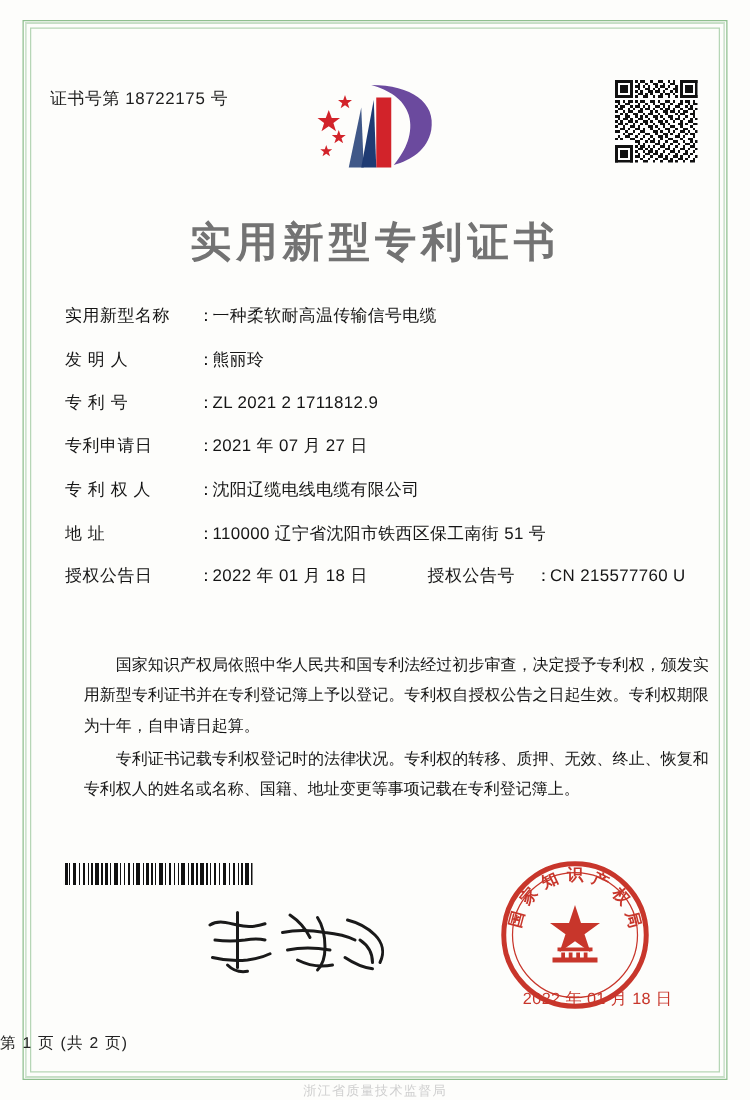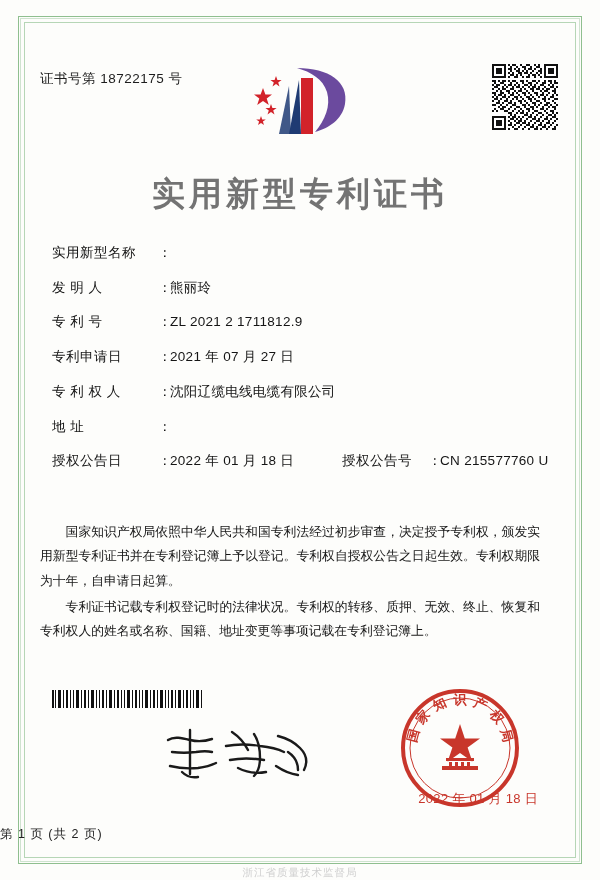--- a/index.html
+++ b/index.html
@@ -124,21 +124,21 @@
     letter-spacing: 0.5px;
     white-space: nowrap;
   }
   .field-value2 {
     flex: 1;
     letter-spacing: 0.3px;
   }
 
   .body-text {
     position: absolute;
-    left: 40px;
+    left: 67px;
     top: 520px;
     width: 500px;
     font-size: 12.8px;
     line-height: 1.9;
     text-align: justify;
     font-family: "Liberation Sans", "DejaVu Sans", sans-serif;
     color: #161616;
   }
   .body-text p { margin: 0 0 2px 0; text-indent: 2em; }
 
@@ -548,20 +548,21 @@
     </svg>
   </div>
 
   <div class="title">实用新型专利证书</div>
 
   <div class="fields">
 
     <div class="field-row">
       <span class="field-label">实用新型名称</span>
       <span class="field-colon">：</span>
+      <span class="field-value">一种柔软耐高温传输信号电缆</span>
     </div>
 
     <div class="field-row">
       <span class="field-label">发 明 人</span>
       <span class="field-colon">：</span>
       <span class="field-value">熊丽玲</span>
     </div>
 
     <div class="field-row">
       <span class="field-label">专 利 号</span>
@@ -577,20 +578,21 @@
 
     <div class="field-row">
       <span class="field-label">专 利 权 人</span>
       <span class="field-colon">：</span>
       <span class="field-value">沈阳辽缆电线电缆有限公司</span>
     </div>
 
     <div class="field-row">
       <span class="field-label">地        址</span>
       <span class="field-colon">：</span>
+      <span class="field-value">110000 辽宁省沈阳市铁西区保工南街 51 号</span>
     </div>
 
     <div class="field-row dual">
       <span class="field-label">授权公告日</span>
       <span class="field-colon">：</span>
       <span class="field-value">2022 年 01 月 18 日</span>
       <span class="field-label2">授权公告号</span>
       <span class="field-colon">：</span>
       <span class="field-value2">CN 215577760 U</span>
     </div>

